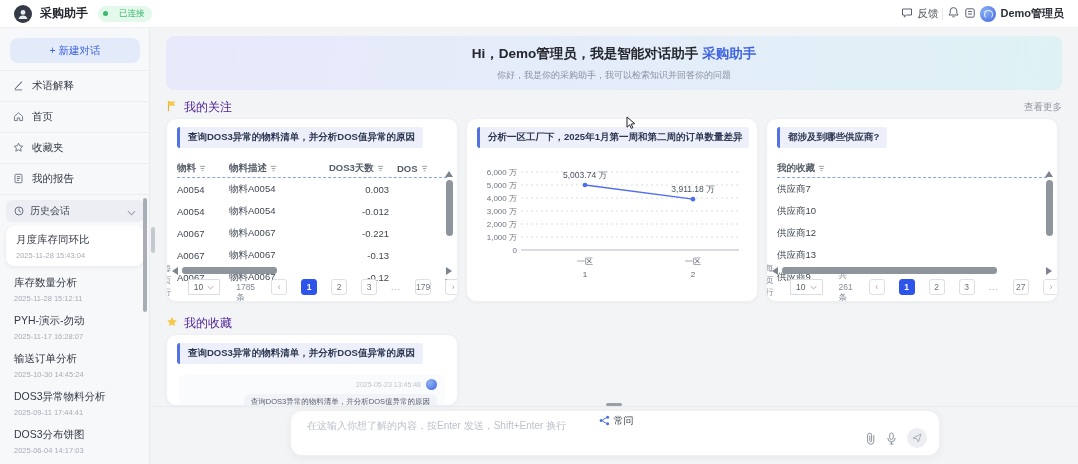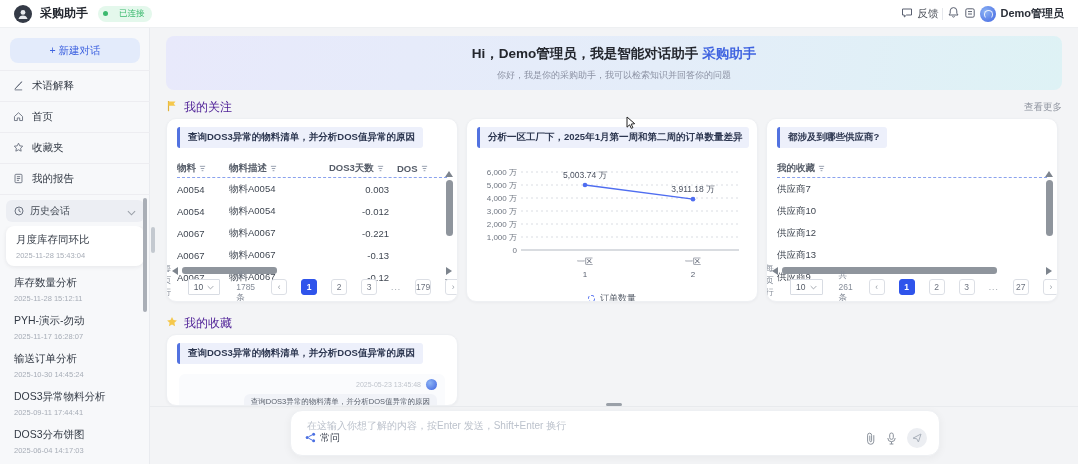--- a/index.html
+++ b/index.html
@@ -131,21 +131,21 @@
 
   
   .dock-divider { position:absolute; left:0; right:0; top:378px; border-top:1px solid #e9ebee; }
   .dock-handle { position:absolute; top:375px; left:456px; width:16px; height:3px; border-radius:2px;
     background:#9aa0a8; cursor:ns-resize; z-index:31; }
   .input-box { position:absolute; top:382px; left:140px; width:650px; height:46px; background:#fff;
     border:1px solid #eef0f3; border-radius:12px; box-shadow:0 2px 8px rgba(31,35,41,.05); z-index:30; }
   .input-box textarea { position:absolute; top:8px; left:16px; width:560px; height:20px; border:none;
     outline:none; resize:none; background:transparent; font-family:inherit; font-size:10px; color:#333; }
   .input-box textarea::placeholder { color:#bcc2cc; }
-  .input-bottom { position:absolute; left:14px; right:12px; bottom:7px; display:flex; align-items:center; }
+  .input-bottom { position:absolute; left:14px; right:12px; bottom:7px; display:flex; align-items:center;flex-direction:column; }
   .faq-btn { display:flex; align-items:center; gap:4px; font-size:10px; color:#3c4350; cursor:pointer; }
   .in-icons { margin-left:auto; display:flex; align-items:center; gap:10px; }
   .send-circle { width:20px; height:20px; border-radius:50%; background:#eceef2; display:flex;
     align-items:center; justify-content:center; cursor:pointer; }
   .icon-btn { cursor:pointer; display:flex; align-items:center; }
 
   .cursor { position:absolute; left:626px; top:116px; z-index:60; pointer-events:none; }
 </style>
 </head>
 <body>
@@ -387,24 +387,20 @@
             <polyline points="118,26.95138 226,41.15466" fill="none" stroke="#4f6df0" stroke-width="1.4"></polyline>
             <circle cx="118" cy="26.95138" r="2.3" fill="#4f6df0"></circle>
             <text x="118" y="19.95138" text-anchor="middle" font-size="8.5" fill="#4a5160">5,003.74 万</text>
             <circle cx="226" cy="41.15466" r="2.3" fill="#4f6df0"></circle>
             <text x="226" y="34.15466" text-anchor="middle" font-size="8.5" fill="#4a5160">3,911.18 万</text>
             <text x="118" y="106" text-anchor="middle" font-size="8" fill="#596070">一区</text>
             <text x="118" y="119" text-anchor="middle" font-size="8" fill="#596070">1</text>
             <text x="226" y="106" text-anchor="middle" font-size="8" fill="#596070">一区</text>
             <text x="226" y="119" text-anchor="middle" font-size="8" fill="#596070">2</text>
           </svg>
-        <div class="legend">
-          <span class="legend-marker"></span>
-          <span class="legend-label">订单数量</span>
-        </div>
       </div>
     </div>
 
     <div class="card card3">
       <div class="chip">都涉及到哪些供应商?</div>
       <div class="thead" id="t3h">
           <span class="th" style="width: 200px;">
             <span>我的收藏</span>
             <span class="sort"><svg width="7" height="7" viewBox="0 0 8 8">
                 <path d="M1 1.5h6M2 4h4M3 6.5h2" stroke="#8a93a5" stroke-width="1"></path>

